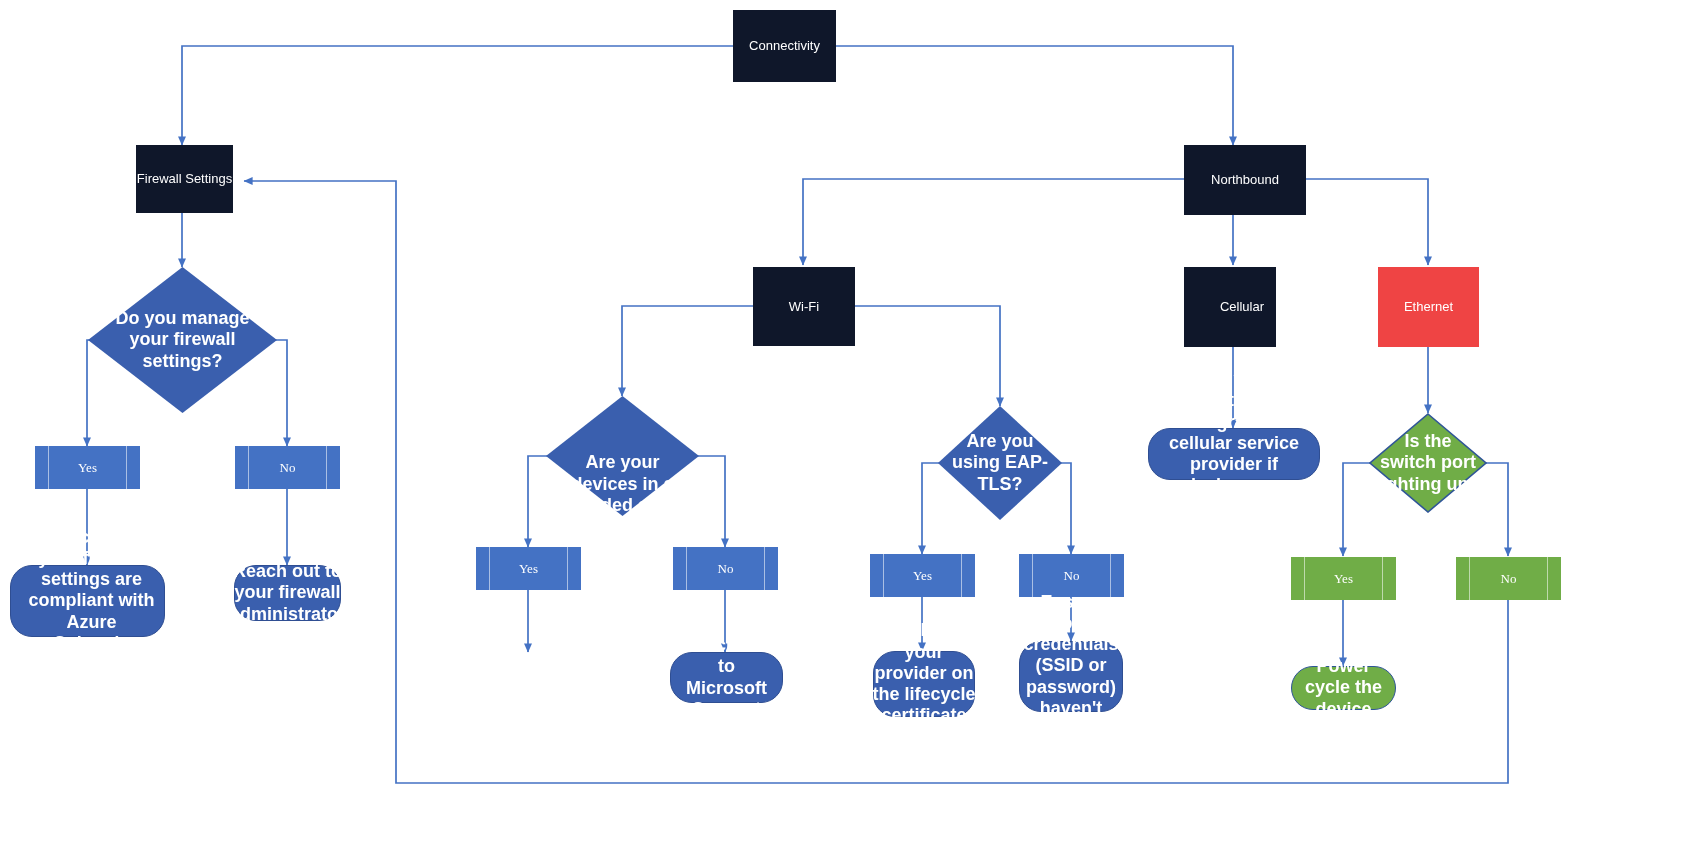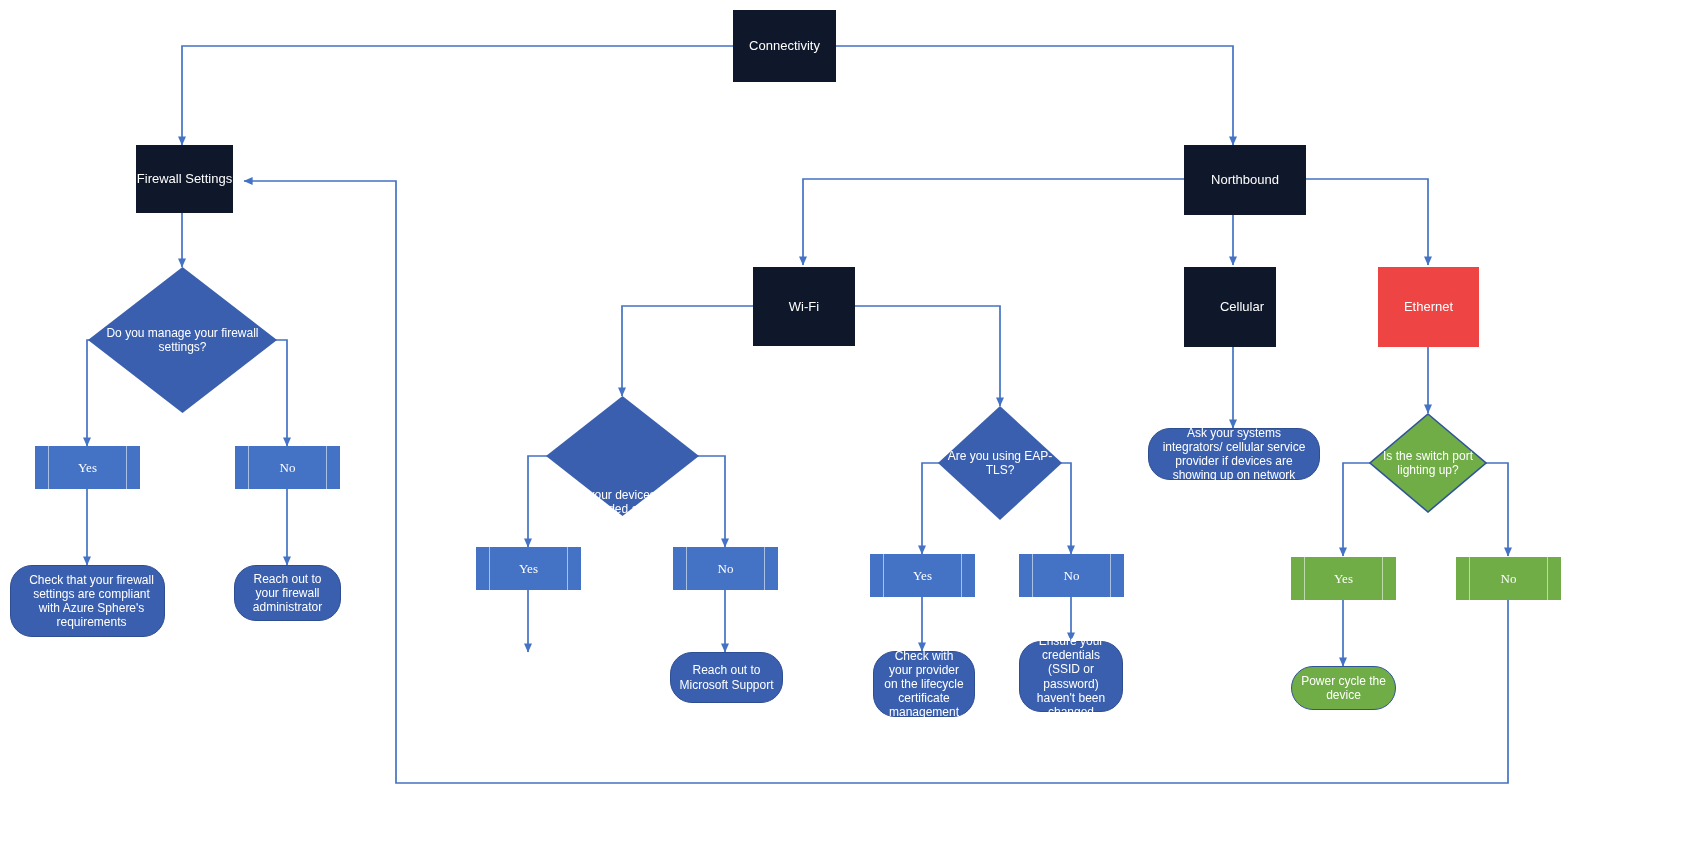--- a/index.html
+++ b/index.html
@@ -24,21 +24,21 @@
   .pproc .bar{position:absolute;top:0;bottom:0;width:1px;background:rgba(255,255,255,.55);}
   .pproc .bar.l{left:13px;}
   .pproc .bar.r{right:13px;}
   .pproc .plabel{position:relative;z-index:2;width:100%;font-family:Liberation Serif, serif;}
 
   
   .pill{background:#3A5FAE;border:1.4px solid #2F4E92;border-radius:22px;padding:4px 8px;}
   .pill.green{background:#70AD47;border-color:#2F5597;}
 
   .fs13{font-size:13px;}
-  .fs115{font-size:12px;}
+  .fs115{font-size:18px;font-weight:bold;}
 </style>
 </head>
 <body>
 
 <div id="canvas">
 
   <svg class="edges" viewBox="0 0 1689 851">
     <defs>
       <marker id="ah" markerWidth="10" markerHeight="8" refX="8.6" refY="4" orient="auto" markerUnits="userSpaceOnUse">
         <path d="M0,0 L9,4 L0,8 z" fill="#4472C4"></path>

